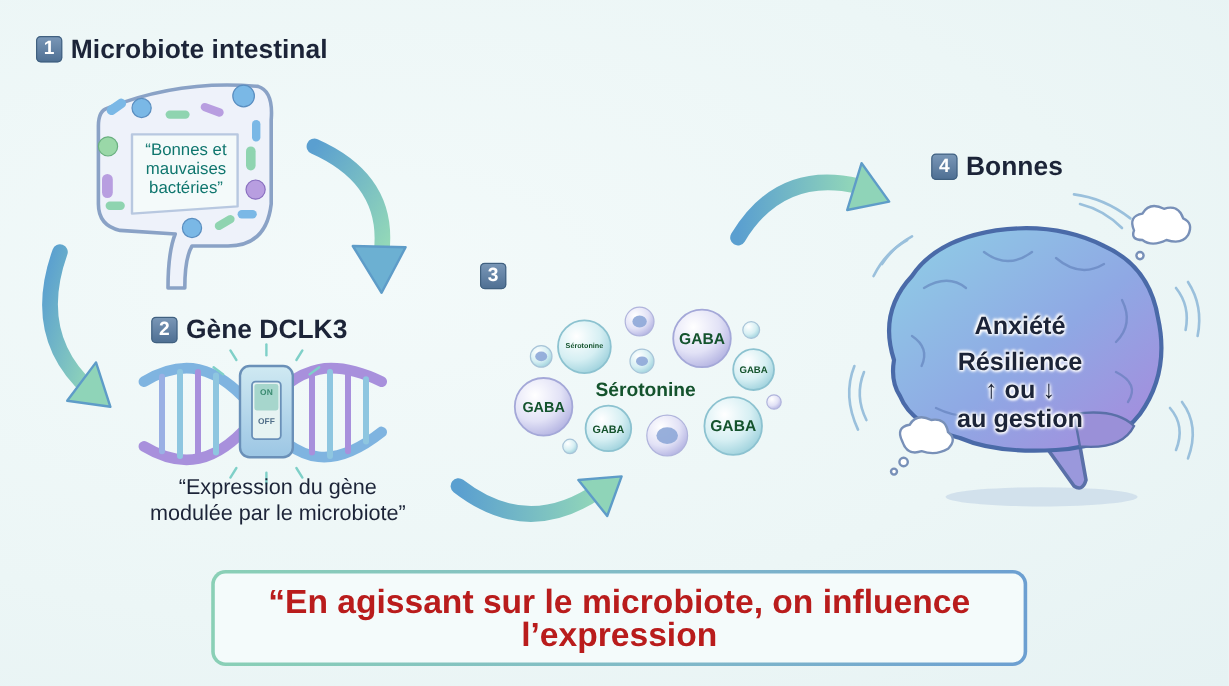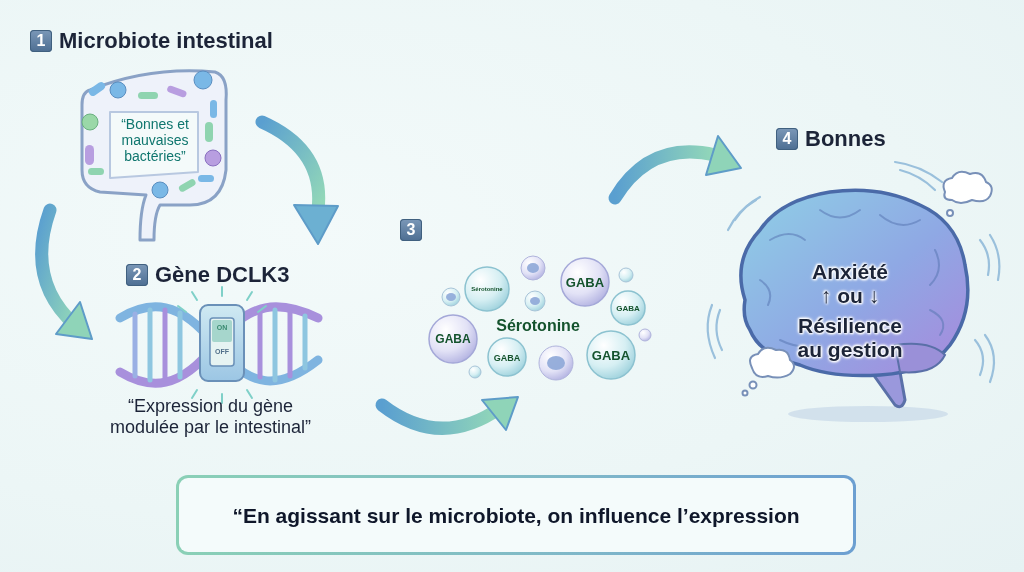--- a/index.html
+++ b/index.html
@@ -40,21 +40,21 @@
   }
   .quote-box {
     position: absolute; left: 176px; top: 475px; width: 680px; height: 80px;
     border-radius: 12px; padding: 3px;
     background: linear-gradient(90deg, #8ad0b6 0%, #7fb7c9 60%, #6c9fd1 100%);
     box-sizing: border-box;
   }
   .quote-inner {
     width: 100%; height: 100%; border-radius: 9px; background: #f4fbfb;
     display: flex; align-items: center; justify-content: center; text-align: center;
-    font-weight: bold; font-size: 21px; line-height: 27px; color: #0f172a;
+    font-weight: bold; font-size: 28px; line-height: 27px; color: #b91c1c;
   }
 </style>
 </head>
 <body>
 
 <div class="bg"></div>
 
 <svg class="layer" width="1024" height="572" viewBox="0 0 1024 572">
   <defs>
     <linearGradient id="arrowGrad" x1="0" y1="0" x2="1" y2="1">
@@ -214,44 +214,44 @@
   <span>Microbiote intestinal</span>
 </div>
 <div class="label-small" style="left:110px; top:116px; width:90px; font-size:14px; line-height:16px; font-weight:normal;">“Bonnes et mauvaises bactéries”</div>
 
 <div class="step-title" style="left:126px; top:262px;">
   <span class="num-badge">2</span>
   <span>Gène DCLK3</span>
 </div>
 <div class="label-small" style="left:212px; top:324px; width:20px; font-size:7px; color:#3a8a70;">ON</div>
 <div class="label-small" style="left:212px; top:348px; width:20px; font-size:7px; color:#52708a;">OFF</div>
-<div class="caption" style="left:83px; top:396px; width:255px;">
+<div class="caption" style="left:104px; top:396px; width:255px;">
   <div>“Expression du gène</div>
-  <div>modulée par le intestinal”</div>
+  <div>modulée par le microbiote”</div>
 </div>
 
 <div class="step-title" style="left:400px; top:219px;">
   <span class="num-badge">3</span>
 </div>
 <span class="bubble-text" style="left:487px; top:289px; font-size:6px;">Sérotonine</span>
 <span class="bubble-text" style="left:585px; top:282px; font-size:13px;">GABA</span>
 <span class="bubble-text" style="left:628px; top:308px; font-size:8px;">GABA</span>
 <span class="bubble-text" style="left:453px; top:339px; font-size:12px;">GABA</span>
 <span class="bubble-text" style="left:507px; top:358px; font-size:9px;">GABA</span>
 <span class="bubble-text" style="left:611px; top:355px; font-size:13px;">GABA</span>
 <span class="bubble-text" style="left:538px; top:326px; font-size:16px;">Sérotonine</span>
 
 <div class="step-title" style="left:776px; top:126px;">
   <span class="num-badge">4</span>
   <span>Bonnes</span>
 </div>
 <div class="brain-text" style="left:785px; top:240px; width:130px;margin-top:20px;">
   <div>Anxiété</div>
+  <div style="margin-top:6px;">Résilience</div>
   <div>↑ ou ↓</div>
-  <div style="margin-top:6px;">Résilience</div>
   <div>au gestion</div>
 </div>
 
 <div class="quote-box">
   <div class="quote-inner">
     <div>
       <div>“En agissant sur le microbiote, on influence l’expression</div>
     </div>
   </div>
 </div>

